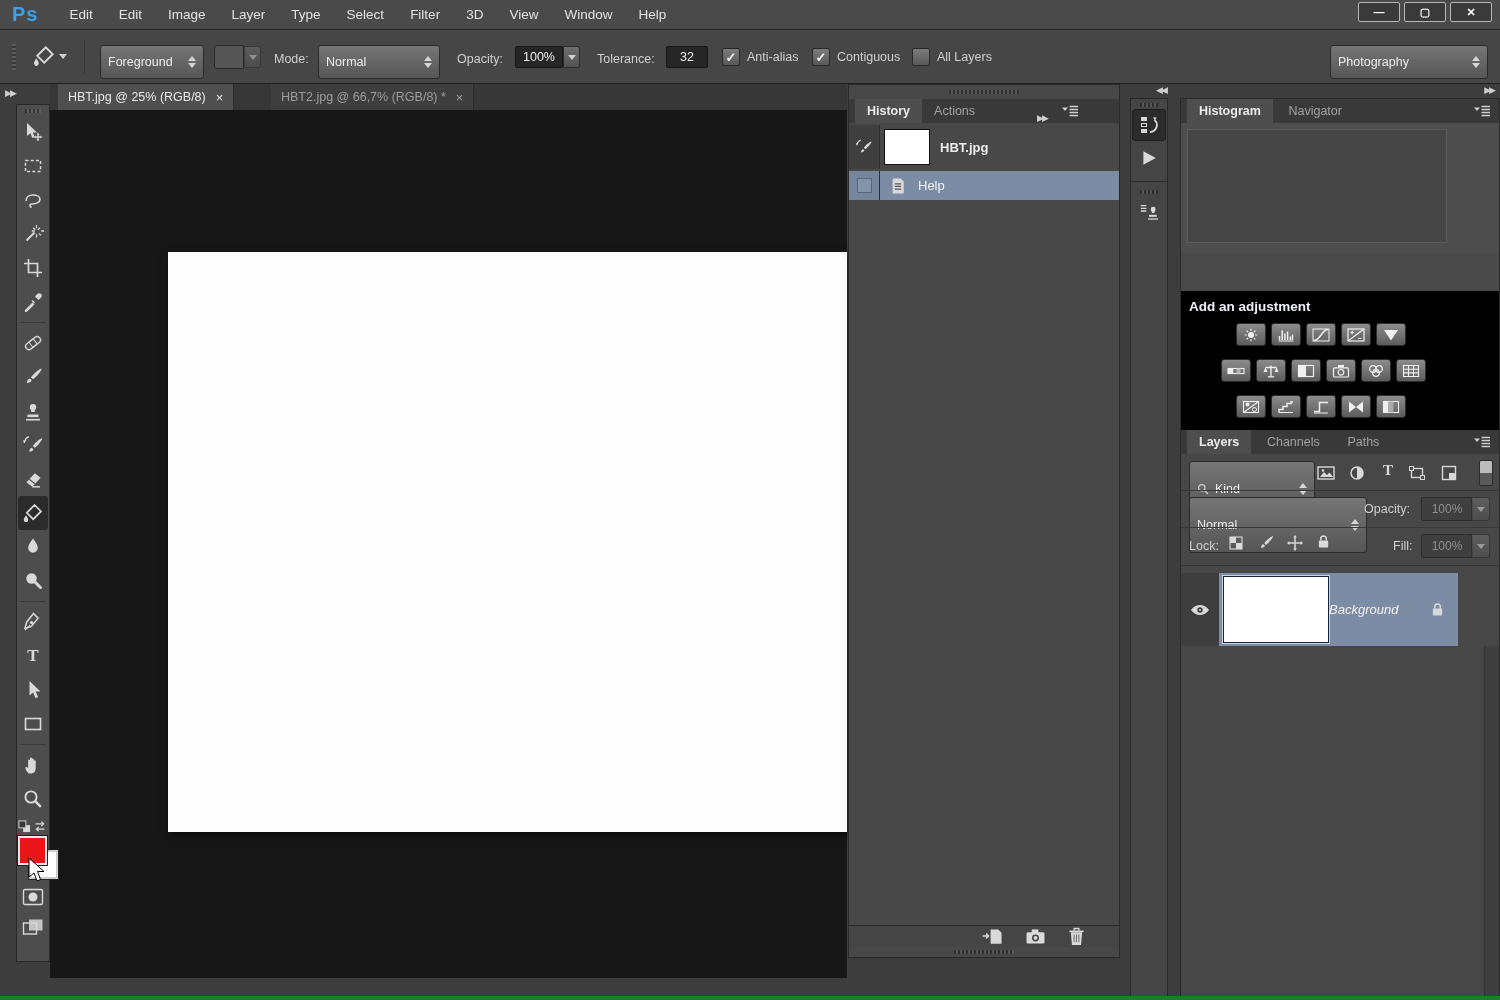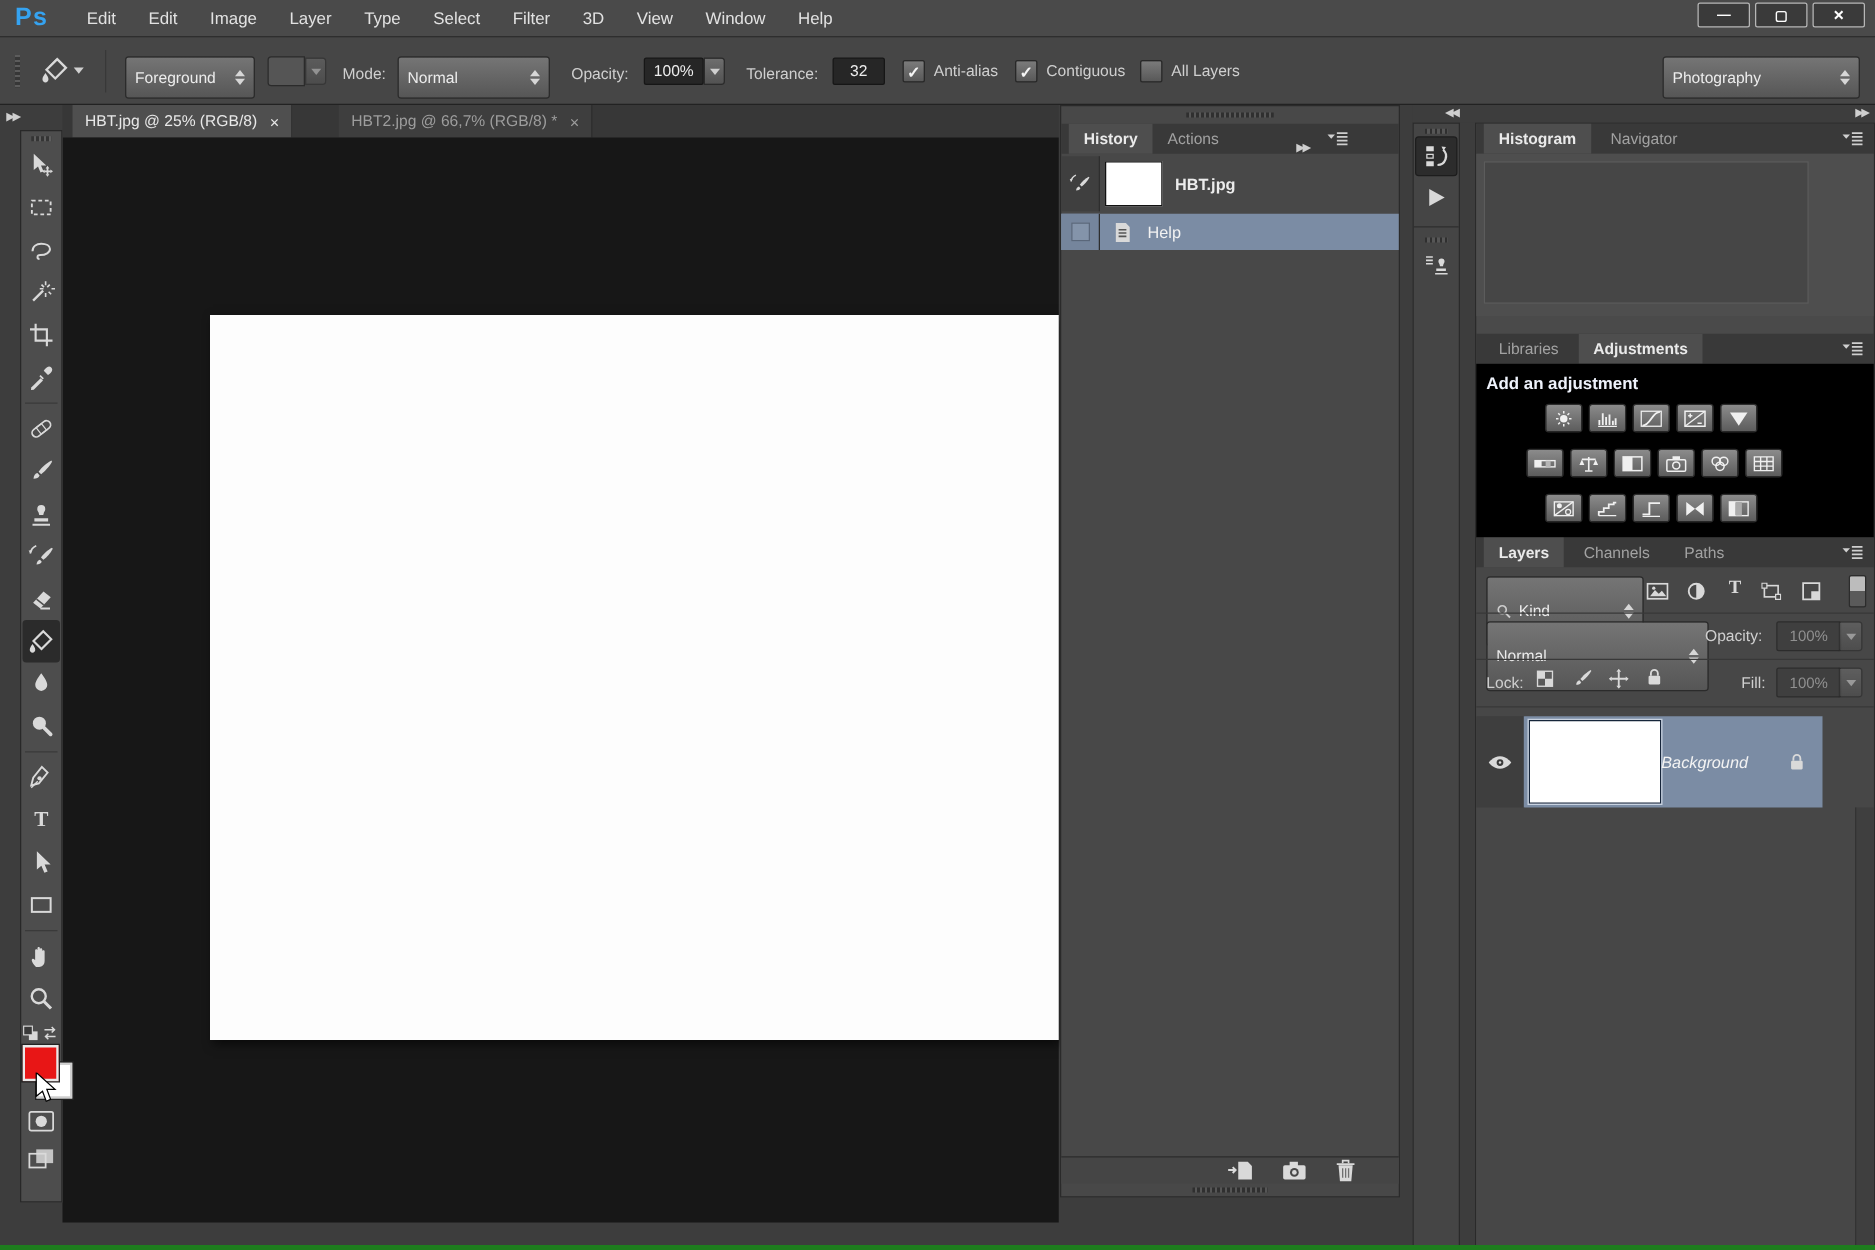--- a/index.html
+++ b/index.html
@@ -660,31 +660,20 @@
         <span>Navigator</span>
       </div>
       <svg class="pmenu" style="right:8px;" width="18" height="12">
           <use href="#i-pmenu"></use>
         </svg>
     </div>
     <div style="position:absolute;left:0;top:24px;width:318px;height:130px;background:#4e4e4e;">
       <div style="position:absolute;left:6px;top:6px;width:258px;height:112px;background:#464646;border:1px solid #5c5c5c;"></div>
     </div>
 
-    <div class="panelhdr" style="top:168px;">
-      <div class="ptab" style="margin-left:6px;display:inline-flex;">
-        <span>Libraries</span>
-      </div>
-      <div class="ptab active" style="display:inline-flex;">
-        <span>Adjustments</span>
-      </div>
-      <svg class="pmenu" style="right:8px;" width="18" height="12">
-          <use href="#i-pmenu"></use>
-        </svg>
-    </div>
     <div style="position:absolute;left:0;top:192px;width:318px;height:139px;background:#000000;">
       <div style="margin:8px 0 0 8px;font-weight:bold;color:#eef2fb;font-size:13.5px;">Add an adjustment</div>
       <div class="adjrow" style="left:55px;top:32px;">
         <div class="adjbtn">
             <svg width="18" height="14">
               <use href="#a-bc"></use>
             </svg>
           </div>
         <div class="adjbtn">
             <svg width="18" height="14">

